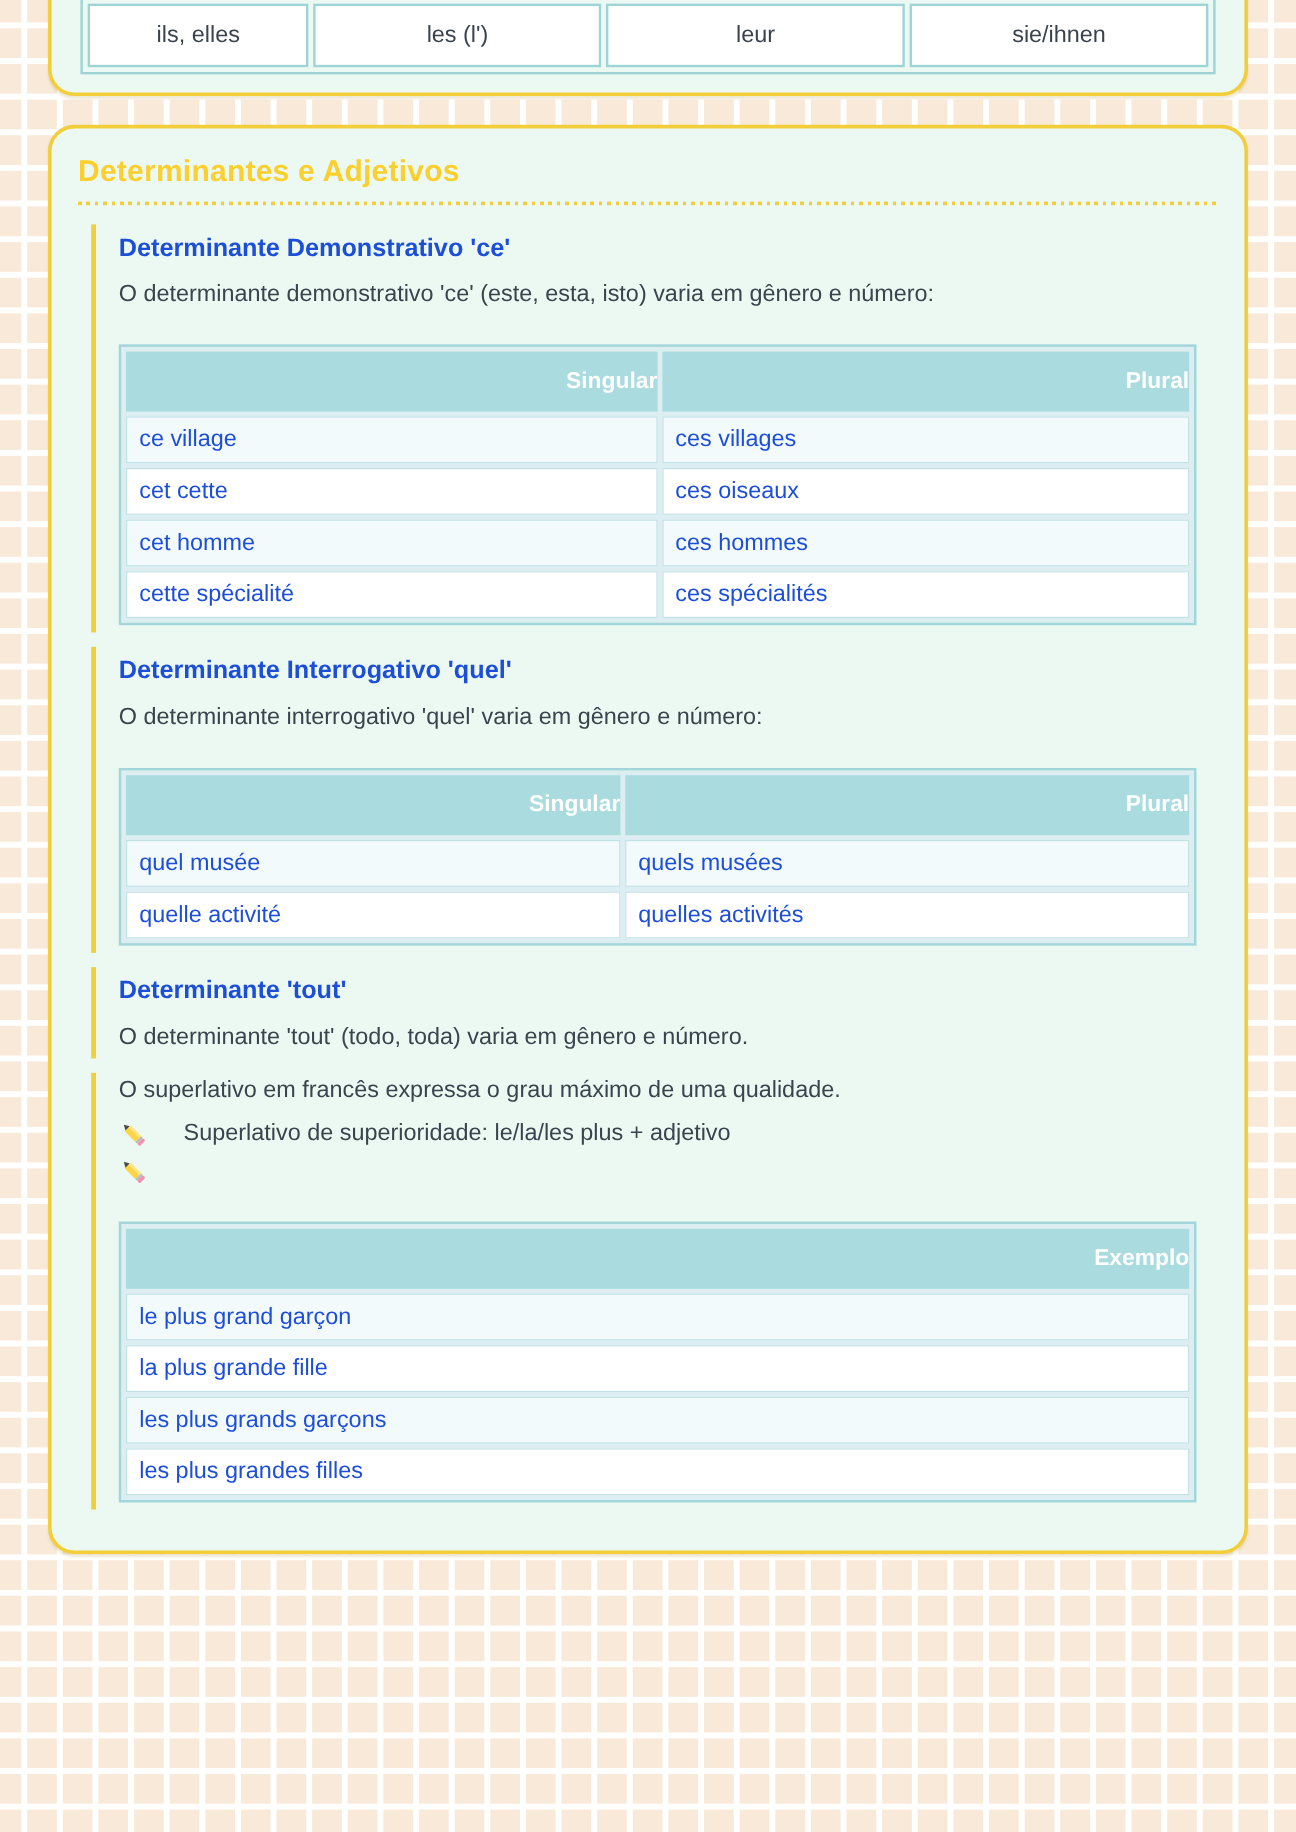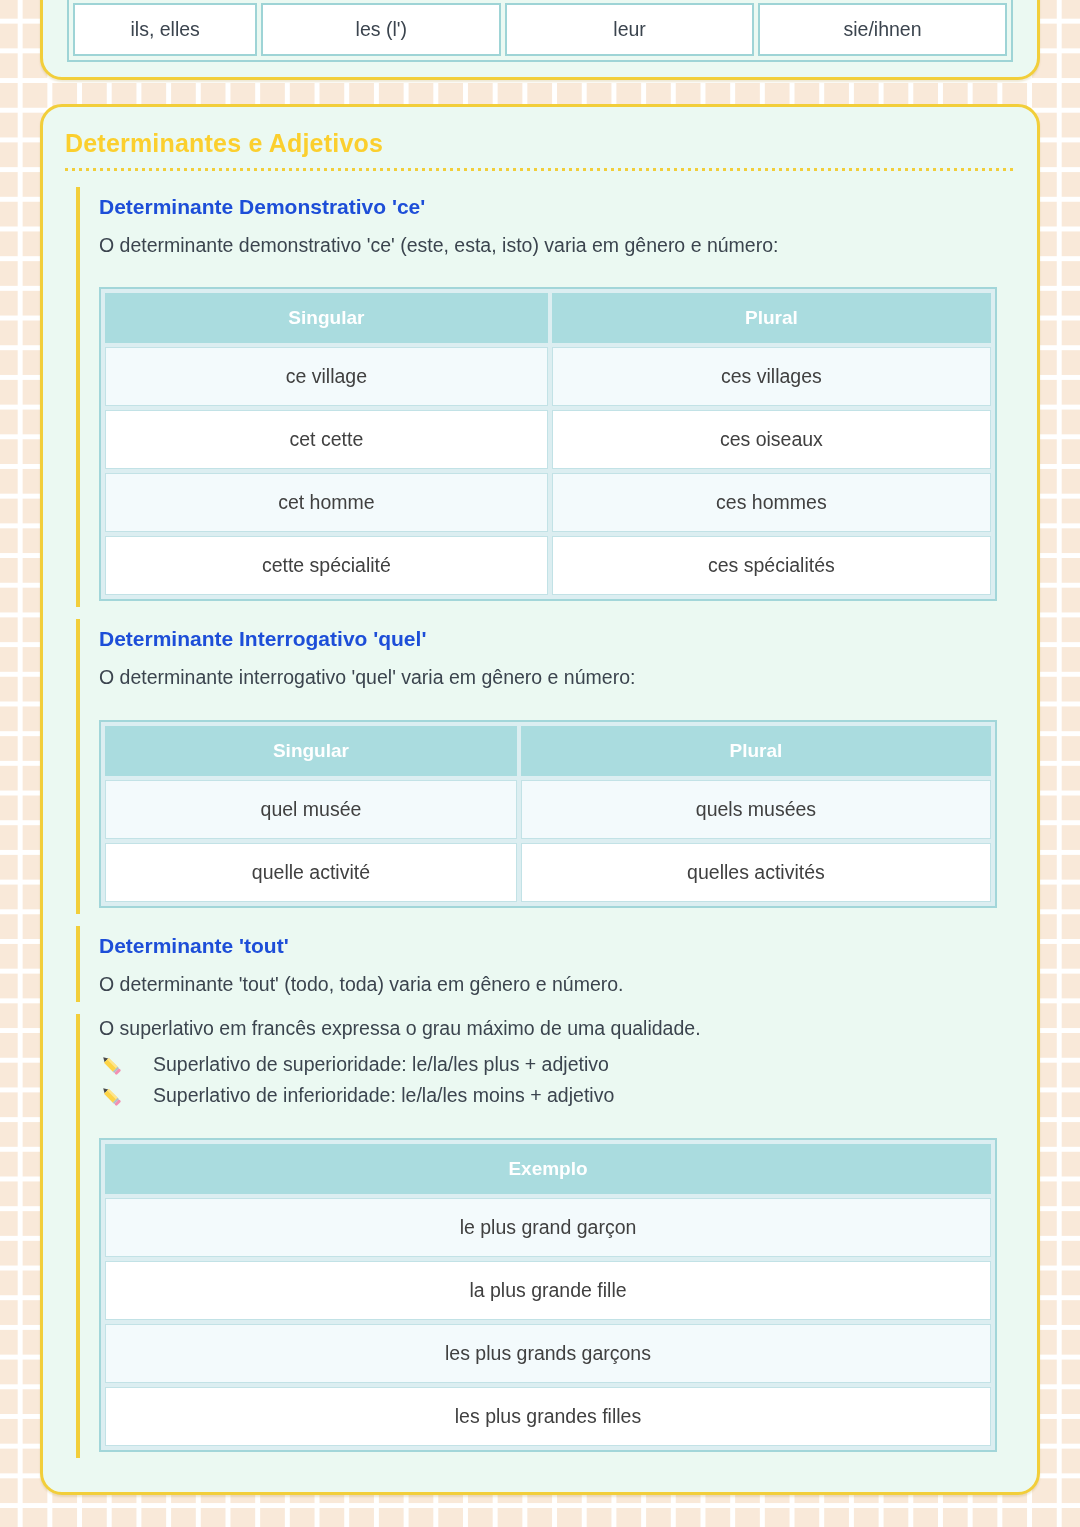--- a/index.html
+++ b/index.html
@@ -90,31 +90,31 @@
     border-spacing: 4px;
     background: #DCEEF1;
     border: 2.5px solid #A2D6D9;
     margin-top: 30px;
   }
   .data-table th {
     background: #AADCDF;
     color: #ffffff;
     font-size: 19px;
     font-weight: 700;
-    text-align: center;
-    padding: 14px 24px;
+    text-align: right;
+    padding: 14px 0;
     margin-left: 30px;
   }
   .data-table td {
     background: #ffffff;
     border: 1.5px solid #C2E2E6;
-    color: #404040;
-    font-size: 19.5px;
-    text-align: center;
-    padding: 17px 10px;
+    color: #1d4ed8;
+    font-size: 19.5px;
+    text-align: left;
+    padding: 7px 10px;
   }
   .data-table tbody tr:nth-child(odd) td { background: #F3FAFC; }
 
   .bullets { margin-top: 12px; }
   .bullet {
     display: flex;
     align-items: center;
     gap: 30px;
     margin: 7px 0;
     font-size: 19.5px;
@@ -239,21 +239,20 @@
             <svg viewBox="0 0 24 24" width="24" height="24" aria-hidden="true">
               <g transform="rotate(45 12 12)">
                 <polygon points="1,12 5.5,9.4 5.5,14.6" fill="#4a4a4a"></polygon>
                 <rect x="5.5" y="8.6" width="12.5" height="6.8" fill="#fdd446"></rect>
                 <rect x="5.5" y="8.6" width="12.5" height="2.2" fill="#ffe58a"></rect>
                 <rect x="18" y="8.6" width="2" height="6.8" fill="#b0bec5"></rect>
                 <rect x="20" y="8.6" width="3" height="6.8" rx="1.2" fill="#f48fb1"></rect>
               </g>
             </svg>
           </span>
-          <span>Superlativo de inferioridade: le/la/les moins + adjetivo</span>
         </div>
       </div>
       <table class="data-table">
         <thead>
           <tr>
             <th>Exemplo</th>
           </tr>
         </thead>
         <tbody>
           <tr>

